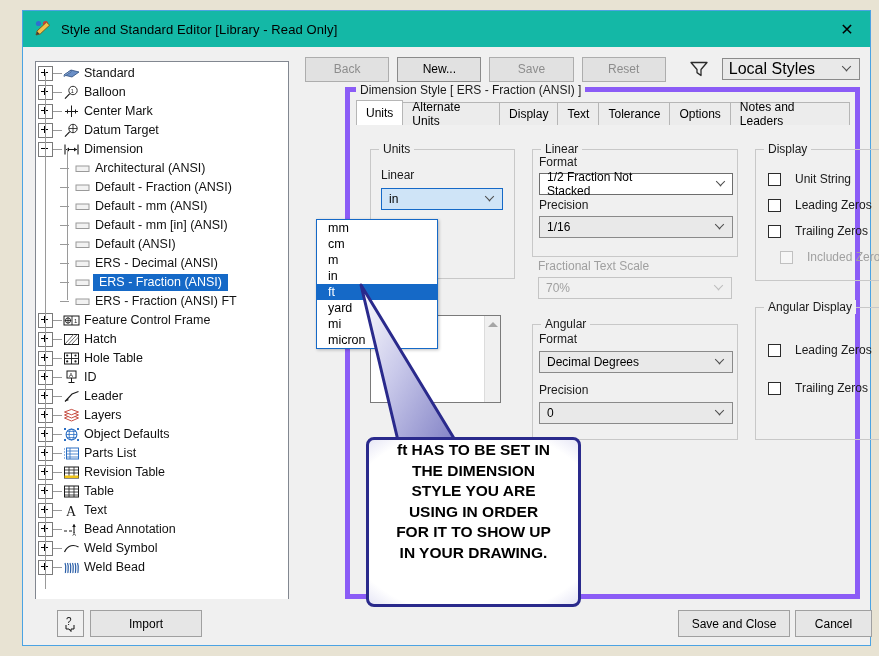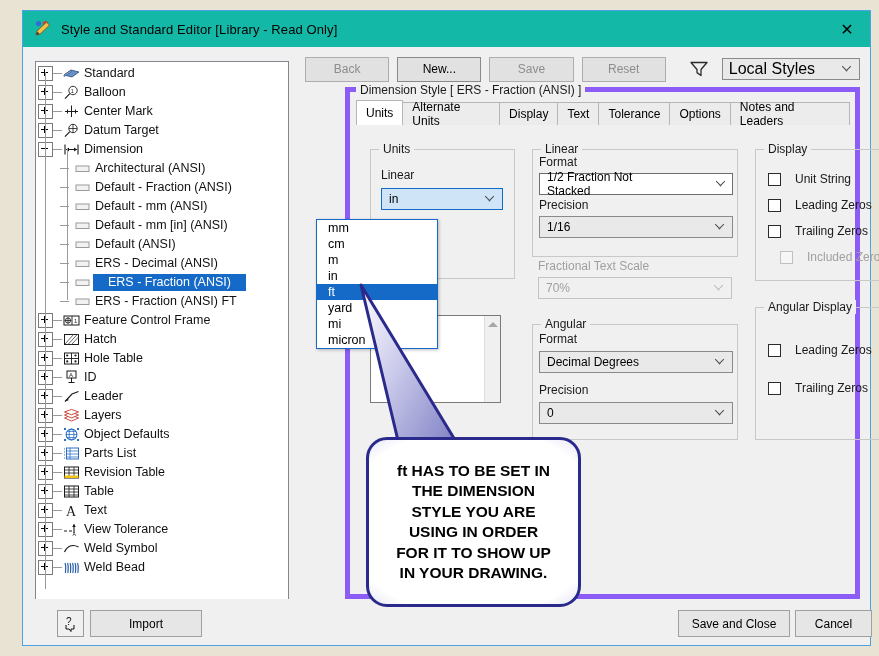--- a/index.html
+++ b/index.html
@@ -88,21 +88,21 @@
   .conn {
     width: 9px; height: 1px; background: #9a9a9a; flex:0 0 auto;
   }
   .ticon {
     width: 17px; height: 15px; margin: 0 4px 0 1px;
     flex: 0 0 auto; position: relative;
     display: flex; align-items: center; justify-content: center;
   }
   .tlabel { font-size: 12.5px; line-height: 15px; }
   .tnode.selected .tlabel {
-    background: #1569c7; color: #fff; padding: 1px 15px; margin: -1px -2px;
+    background: #1569c7; color: #fff; padding: 1px 6px; margin: -1px -2px;
   }
 
   
   .right-panel { position: absolute; left: 278px; top: 10px; right: 10px; bottom: 46px; }
 
   .toolbar { display: flex; align-items: center; height: 24px; gap: 8px; padding-left: 4px;}
   .tbtn {
     width: 96px; height: 23px;
     border: 1px solid #adadad;
     background: #e1e1e1;
@@ -242,25 +242,25 @@
     font-size: 12px; display: flex; align-items: center; justify-content: center;
     color: #000;
   }
 
   
   .callout-wrap { position: absolute; left: 0; top: 0; width: 879px; height: 656px; pointer-events: none; z-index: 60;}
   .callout-box {
     position: absolute;
     left: 366px; top: 437px; width: 215px; height: 170px;
     border: 3px solid #2a2a8c;
-    border-radius: 21px;
+    border-radius: 8px;
     background:
       radial-gradient(ellipse 120% 110% at 50% 50%, #ffffff 52%, #bdbde6 78%, #8f8fd0 100%);
     box-sizing: border-box;
-    display: flex; align-items: center; justify-content: center;
+    display: flex; justify-content: center;
   }
   .callout-text {
     font-family: "Liberation Sans", sans-serif;
     font-weight: bold;
     font-size: 15.5px;
     line-height: 20.5px;
     color: #000;
     text-align: center;
     padding: 0 6px;
     white-space: pre-line;
@@ -577,21 +577,21 @@
               <span class="expander plus"></span>
               <span class="conn"></span>
               <span class="ticon">
                 <svg width="17" height="15" viewBox="0 0 17 15">
                   <path d="M1 9 H4 M6 9 H9" stroke="#1a1a1a" stroke-width="1.1" stroke-dasharray="3 2"></path>
                   <path d="M11 11 V2.5" stroke="#1a1a1a" stroke-width="1.1"></path>
                   <path d="M11 2 L9.2 5 H12.8 Z" fill="#1a1a1a"></path>
                   <text x="9.5" y="13.5" font-size="5" fill="#1a1a1a" font-family="Liberation Sans, sans-serif">A</text>
                 </svg>
               </span>
-              <span class="tlabel">View Tolerance</span>
+              <span class="tlabel">Bead Annotation</span>
             </div>
             <div class="tnode">
               <span class="expander plus"></span>
               <span class="conn"></span>
               <span class="ticon">
                 <svg width="17" height="15" viewBox="0 0 17 15">
                   <path d="M1.5 11 C5 3.5 11 3.5 15.5 6" stroke="#1a1a1a" stroke-width="1.2" fill="none"></path>
                 </svg>
               </span>
               <span class="tlabel">Weld Symbol</span>

